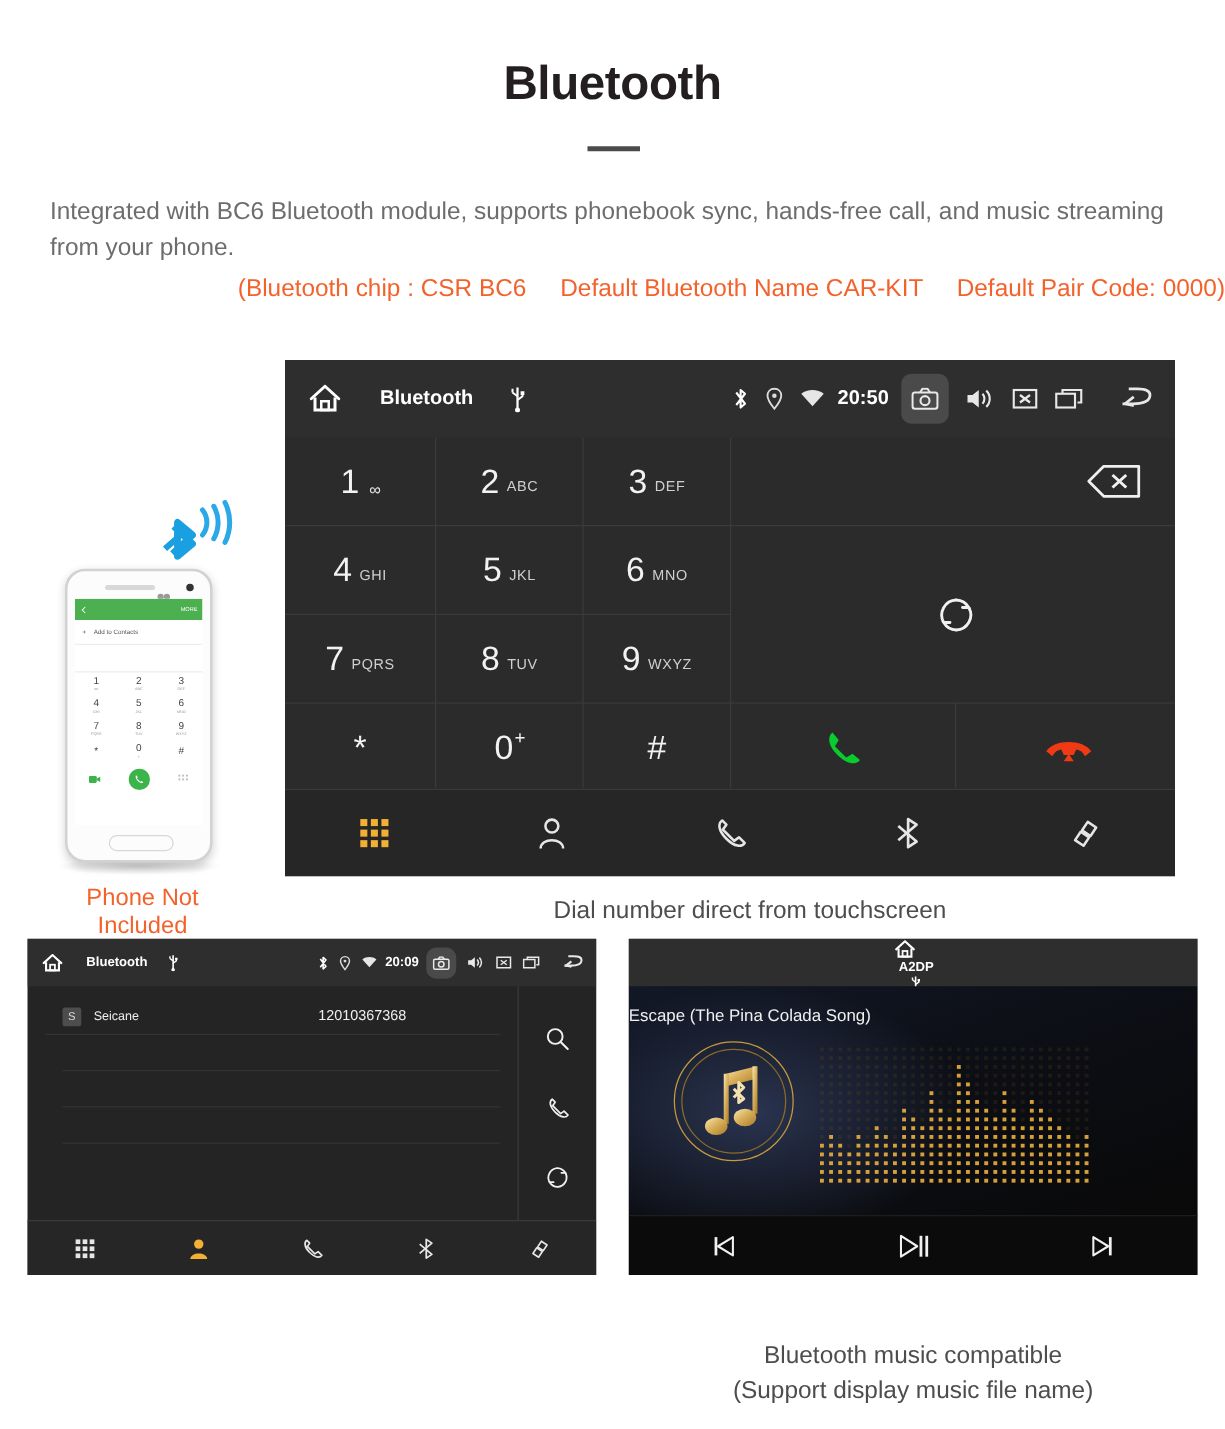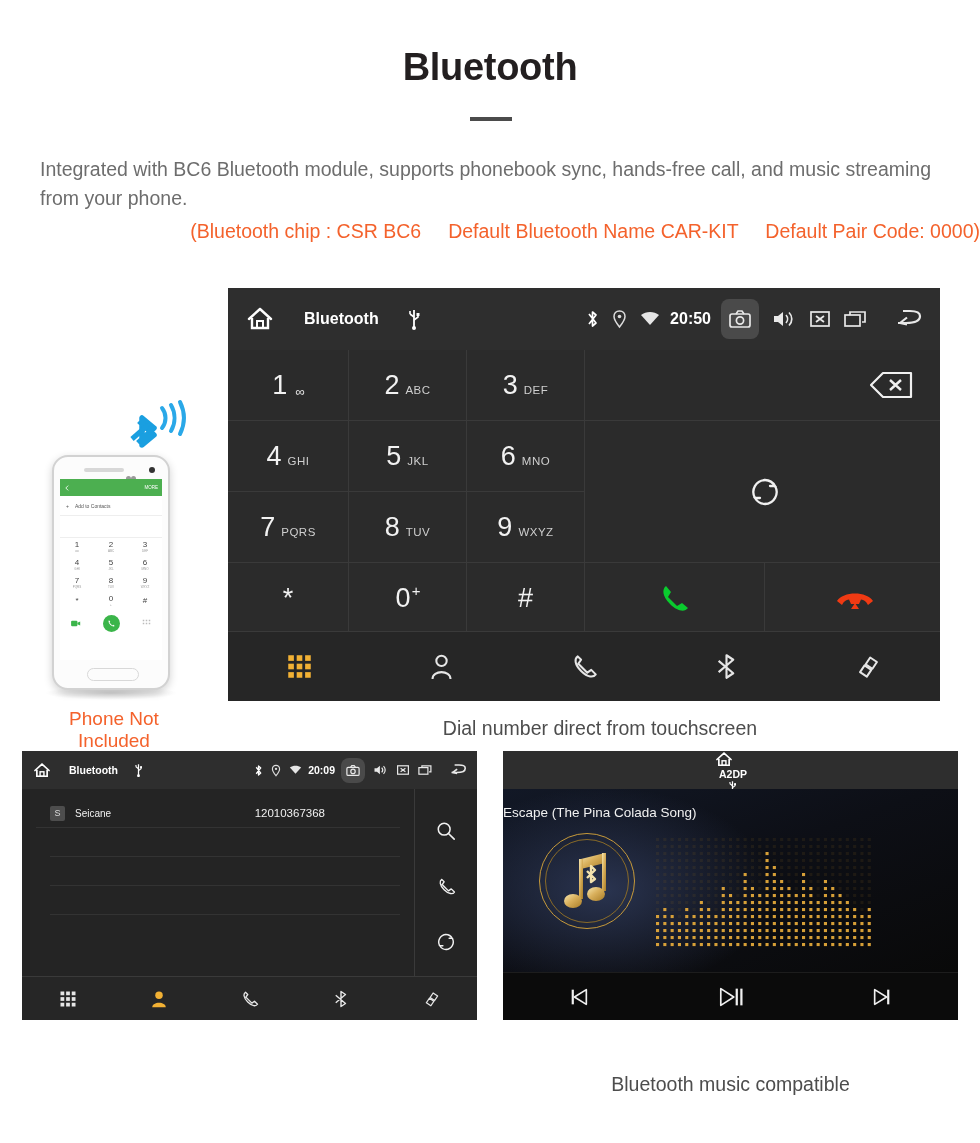--- a/index.html
+++ b/index.html
@@ -1250,15 +1250,16 @@
         <svg width="22" height="22" viewBox="0 0 24 24">
             <path d="M4 4 L4 20 L17 12 Z" stroke="#f0f0f0" stroke-width="1.8" fill="none" stroke-linejoin="round"></path>
             <rect x="17.6" y="4" width="2.4" height="16" fill="#f0f0f0"></rect>
           </svg>
       </span>
     </div>
   </div>
 
   <div class="caption" style="left:503px; top:1054px; width:455px;margin-top:16px;">
     <div>Bluetooth music compatible</div>
+    <div>(Support display music file name)</div>
   </div>
 
 </div>
 
 </body></html>

